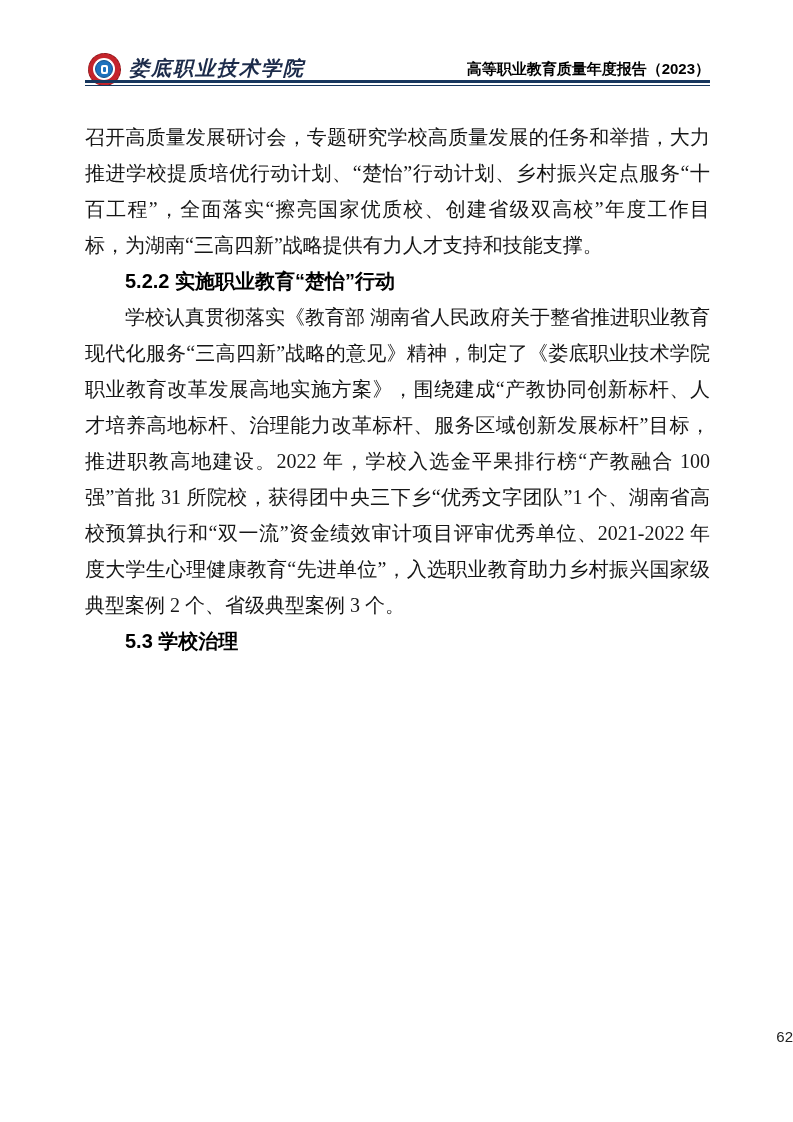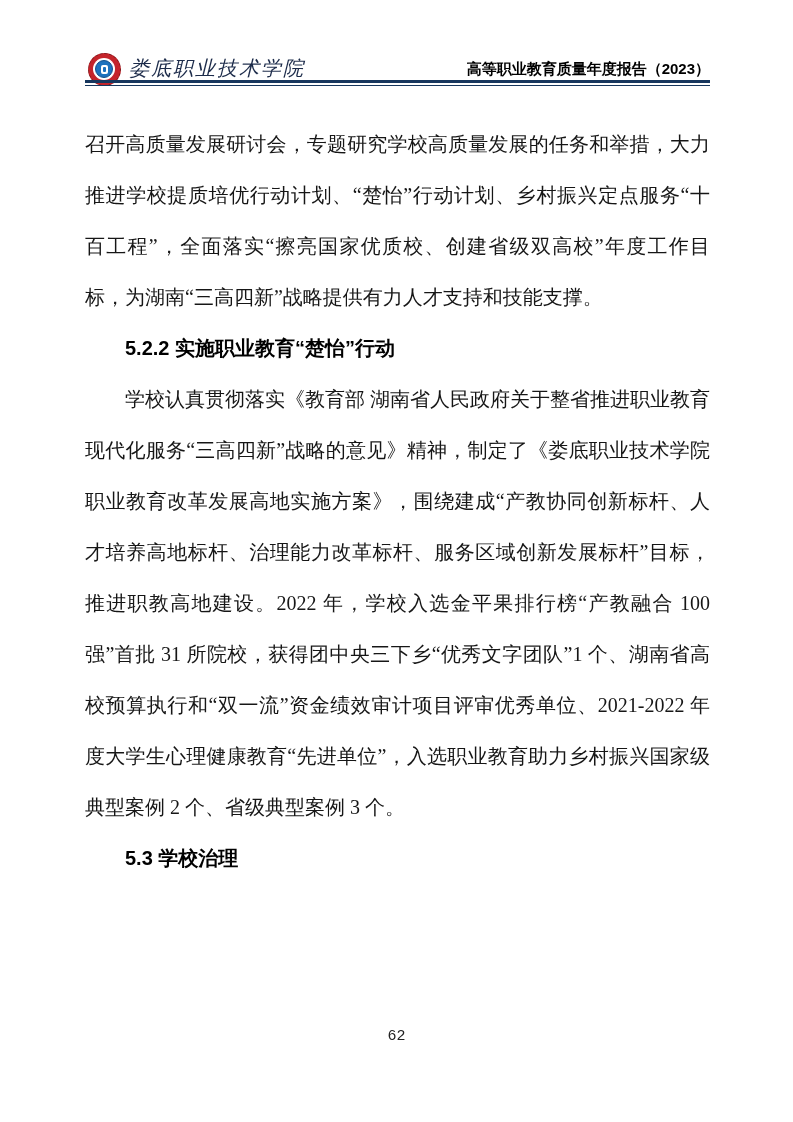--- a/index.html
+++ b/index.html
@@ -34,55 +34,55 @@
     position:absolute; left:4.5px; top:3.5px; width:7px; height:9px;
     background:#ffffff; border-radius:2px;
   }
   .logo-book i {
     display:block; width:3px; height:5px; margin:2px auto 0 auto;
     background:#1e72bd; border-radius:1px;
   }
   .school-name {
     position:absolute; left:44px; top:5px;
     font-family:"Liberation Serif", serif;
-    font-weight:normal; font-style:italic;
+    font-weight:bold; font-style:italic;
     font-size:20px; letter-spacing:2px;
     color:#1c2b4a; white-space:nowrap;
   }
   .report-title {
     position:absolute; right:0; top:10px;
     font-family:"Liberation Sans", sans-serif;
     font-size:15px; color:#000000; white-space:nowrap;font-weight:bold;
   }
   .header-rule {
     position:absolute; top:80px; left:85px; width:625px;
     height:2px;
     border-top:3px solid #17365d;
     border-bottom:1.5px solid #17365d;
     box-sizing:content-box;
   }
   
   .content {
     position:absolute; top:119px; left:85px; width:625px;
-    font-size:20px; line-height:51px;
+    font-size:20px; line-height:36px;
     text-align:justify;
     color:#161616;
   }
   .content p, .content h3 { margin:0; padding:0; }
   .para-indent { text-indent:2em; }
   .content h3 {
     font-family:Liberation Sans, sans-serif;
     font-size:20px; font-weight:bold; color:#000000;
     text-indent:2em; text-align:left;
   }
   
   .footer {
     position:absolute; top:1028px; left:0; width:793px;
-    text-align:center;
-    font-family:Liberation Mono, monospace;
+    text-align:right;
+    font-family:Liberation Sans, sans-serif;
     font-size:15px; color:#222222;
   }
 </style>
 </head>
 <body>
 
 <div class="page">
 
   <div class="header">
     <div class="logo">

